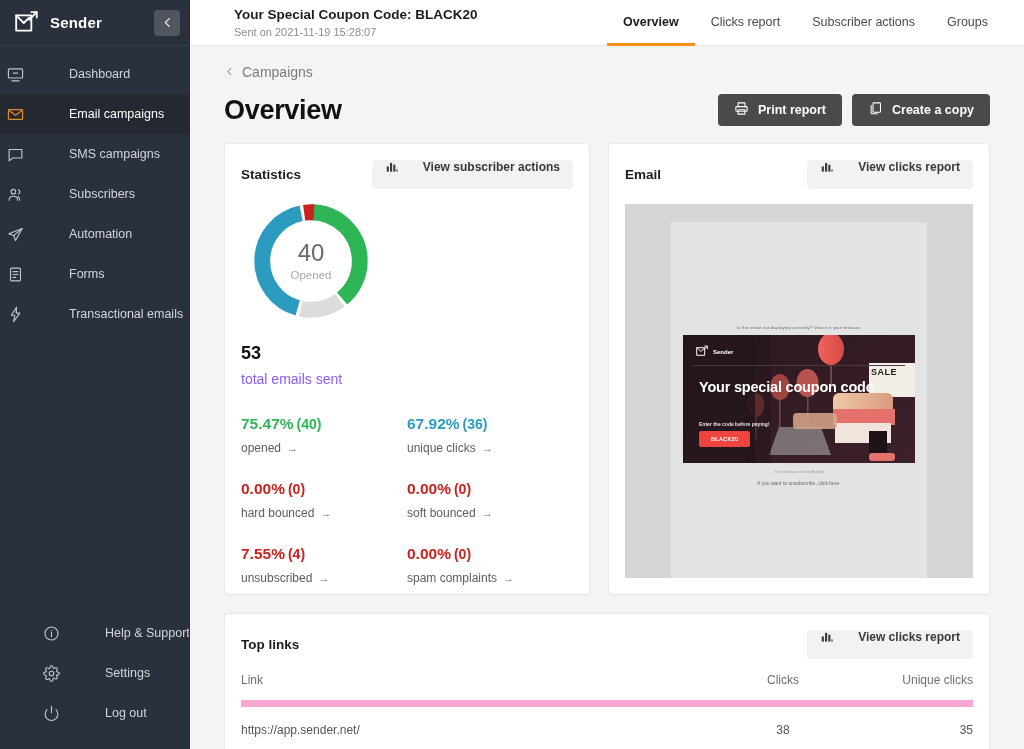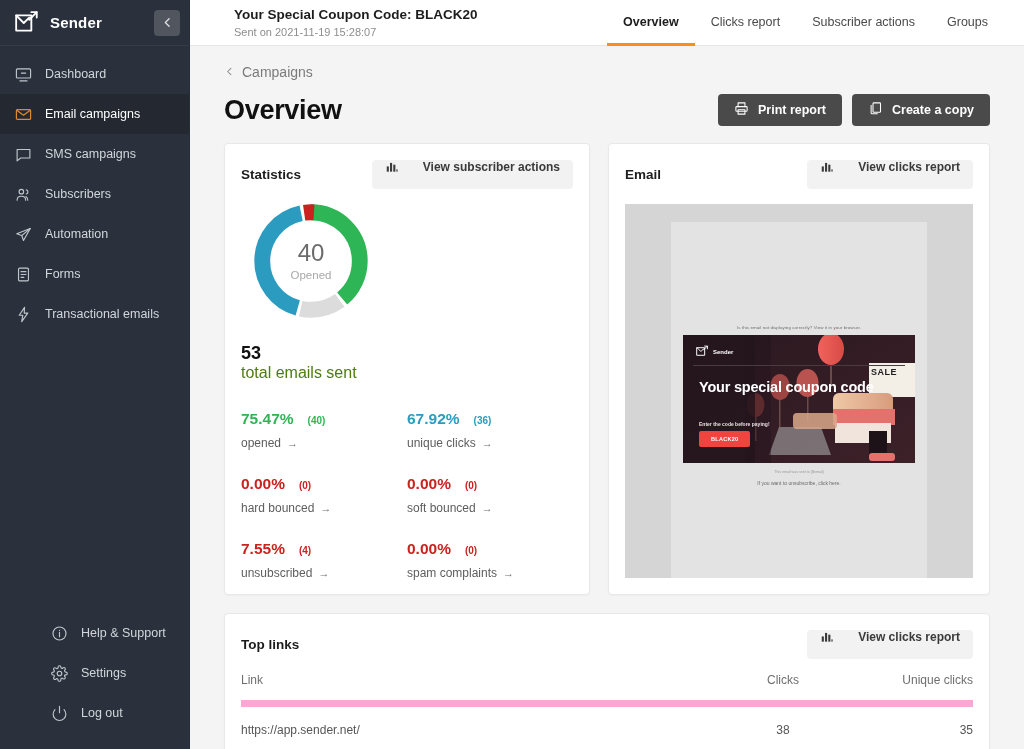--- a/index.html
+++ b/index.html
@@ -29,22 +29,22 @@
     margin-left: 10px; letter-spacing: .2px; flex: 1;
   }
   .sb-collapse {
     width: 26px; height: 26px; border-radius: 4px;
     background: #50555e; display: flex; align-items: center; justify-content: center;
     cursor: pointer;
   }
   .sb-nav { padding-top: 8px; flex: 1; }
   .sb-item {
     display: flex; align-items: center; height: 40px;
-    padding-left: 14px; font-size: 12.5px; color: #d2d6db;
-    cursor: pointer; position: relative;
+    padding-left: 6px; font-size: 12.5px; color: #d2d6db;
+    cursor: pointer; position: relative; gap: 32px;
   }
   .sb-item .ico {
     width: 18px; height: 18px; flex: 0 0 18px;
     display: flex; align-items: center; justify-content: center;
     margin-right: 13px; opacity: .9;
   }
   .sb-item.active {
     background: #232831;
     color: #fff;
   }
@@ -117,27 +117,27 @@
   .donut-wrap { display: flex; justify-content: flex-start; padding-left: 6px; margin-top: 8px; }
   .donut { position: relative; width: 128px; height: 128px; }
   .donut-center {
     position: absolute; inset: 0; display: flex; flex-direction: column;
     align-items: center; justify-content: center;
   }
   .donut-num { font-size: 24px; color: #6b6b6b; line-height: 1; }
   .donut-lbl { font-size: 11.5px; color: #a8a8a8; margin-top: 4px; }
 
   .total-num { font-size: 18px; font-weight: bold; color: #111; margin-top: 18px; }
-  .total-lbl { font-size: 16px; color: #4d7c0f; margin-top: 0; }
+  .total-lbl { font-size: 14px; color: #8b5cf6; margin-top: 7px; }
 
   .stat-grid {
     display: grid; grid-template-columns: 1fr 1fr; row-gap: 25px; margin-top: 28px;
   }
   .stat-pct { font-size: 15.5px; font-weight: bold; }
-  .stat-pct .cnt { font-size: 10px; font-weight: bold; margin-left: 14px; }
+  .stat-pct .cnt { font-size: 14px; font-weight: bold; margin-left: 3px; }
   .stat-name { font-size: 12px; color: #5d5d5d; margin-top: 8px; display: flex; align-items: center; gap: 6px; cursor: pointer; width: max-content; }
   .stat-name .arr { color: #6b6b6b; font-size: 11px; }
   .g { color: #2eb555; }
   .b { color: #2b9cc0; }
   .r { color: #c9221f; }
 
   
   .mail-outer {
     flex: 1; background: #d5d5d5; margin-top: 9px; margin-bottom: 16px;
     display: flex; justify-content: center; overflow: hidden; position: relative;

